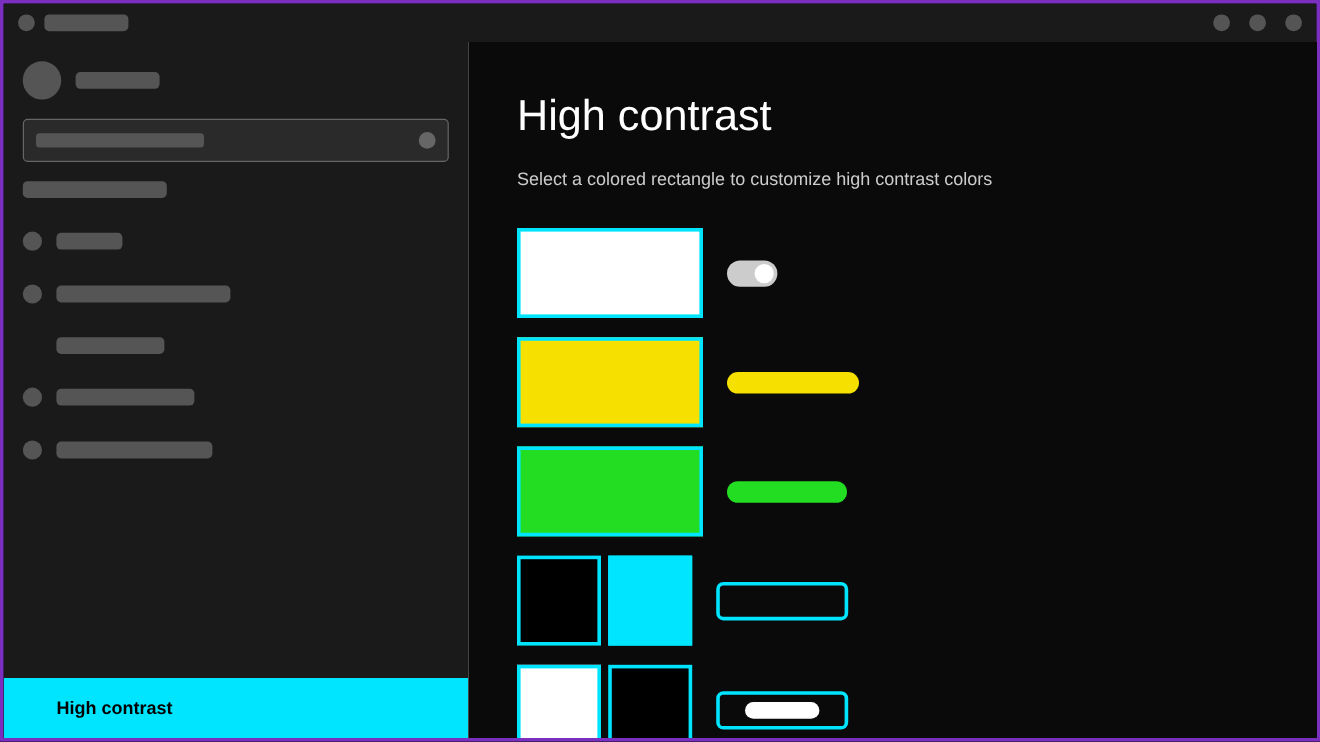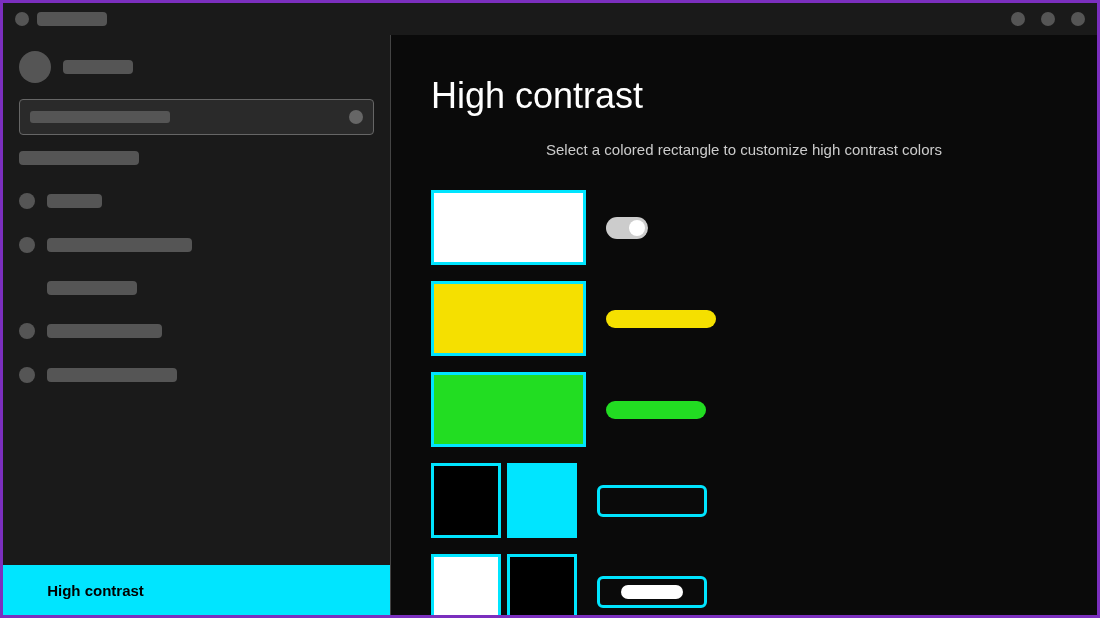--- a/index.html
+++ b/index.html
@@ -134,21 +134,20 @@
     .page-title {
       font-size: 36px;
       color: #fff;
       font-weight: 200;
       margin-bottom: 24px;
     }
     .page-subtitle {
       font-size: 15px;
       color: #ccc;
       margin-bottom: 32px;
-      text-align: center;
     }
     .color-row {
       display: flex;
       align-items: center;
       gap: 20px;
       margin-bottom: 16px;
     }
     .color-rect {
       width: 155px;
       height: 75px;

